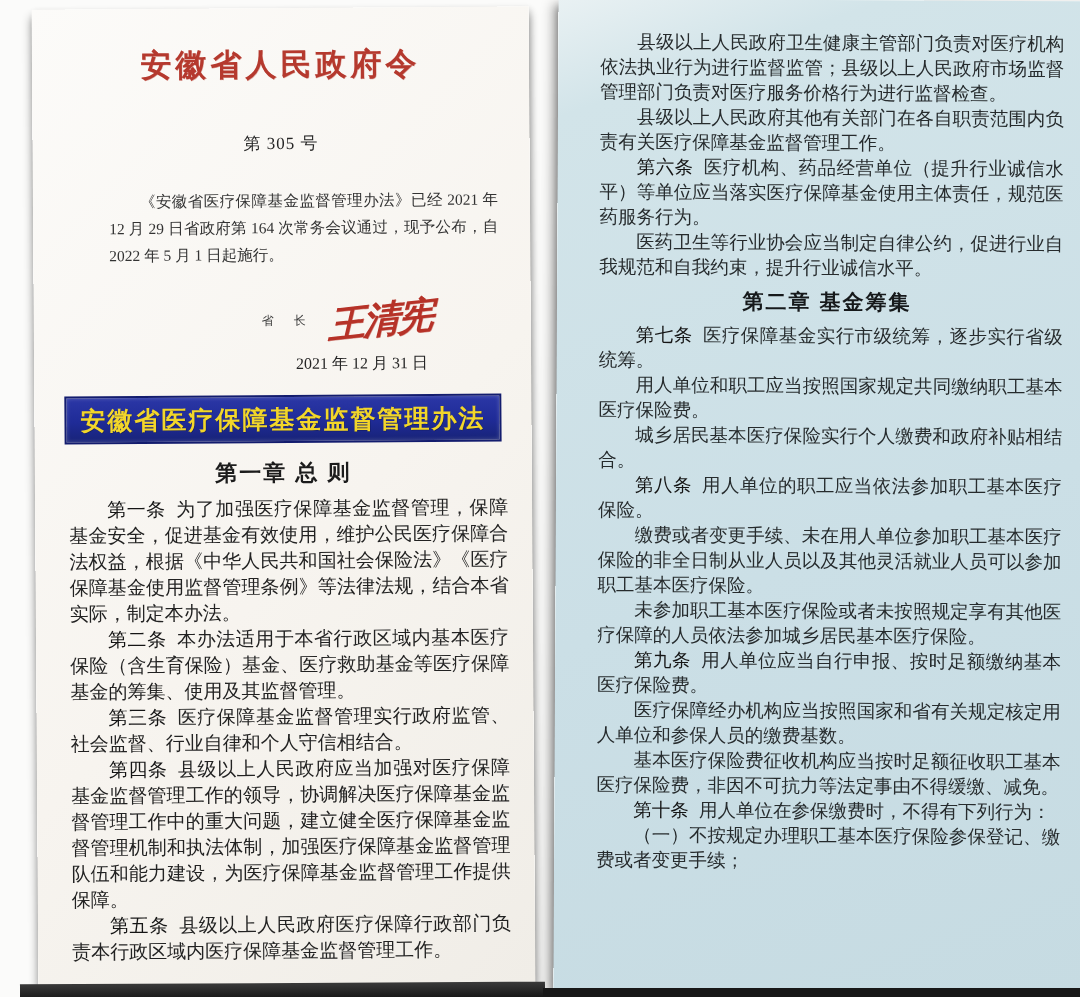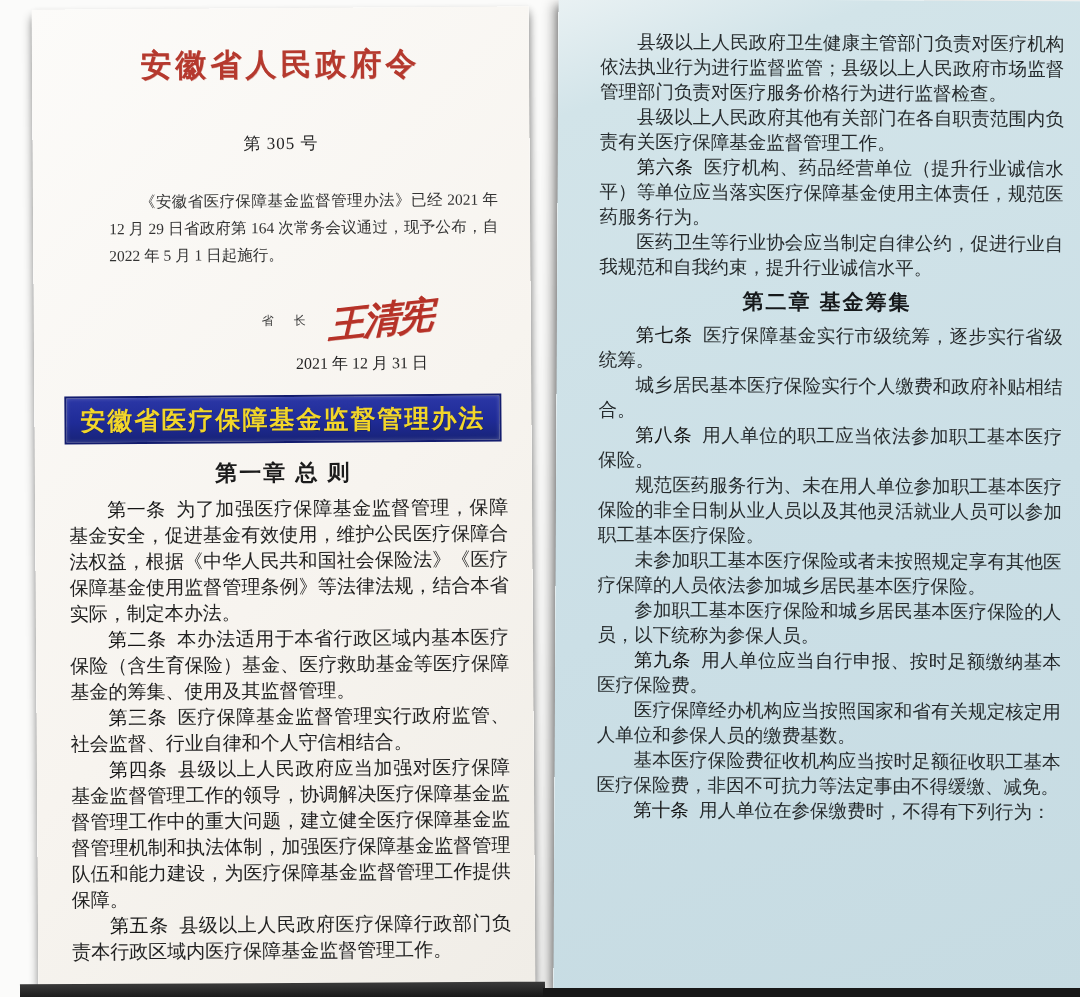--- a/index.html
+++ b/index.html
@@ -178,29 +178,29 @@
       <p><span class="art"></span><span>县级以上人民政府卫生健康主管部门负责对医疗机构依法执业行为进行监督监管；县级以上人民政府市场监督管理部门负责对医疗服务价格行为进行监督检查。</span></p>
       <p><span class="art"></span><span>县级以上人民政府其他有关部门在各自职责范围内负责有关医疗保障基金监督管理工作。</span></p>
       <p><span class="art">第六条</span><span>医疗机构、药品经营单位（提升行业诚信水平）等单位应当落实医疗保障基金使用主体责任，规范医药服务行为。</span></p>
       <p><span class="art"></span><span>医药卫生等行业协会应当制定自律公约，促进行业自我规范和自我约束，提升行业诚信水平。</span></p>
     </div>
 
     <h2 class="chapter">第二章 基金筹集</h2>
 
     <div class="body-text part2">
       <p><span class="art">第七条</span><span>医疗保障基金实行市级统筹，逐步实行省级统筹。</span></p>
-      <p><span class="art"></span></p>
+      <p><span class="art"></span><span>用人单位和职工应当按照国家规定共同缴纳职工基本医疗保险费。</span></p>
       <p><span class="art"></span><span>城乡居民基本医疗保险实行个人缴费和政府补贴相结合。</span></p>
       <p><span class="art">第八条</span><span>用人单位的职工应当依法参加职工基本医疗保险。</span></p>
-      <p><span class="art"></span><span>规范医药服务行为、未在用人单位参加职工基本医疗保险的非全日制从业人员以及其他灵活就业人员可以参加职工基本医疗保险。</span></p>
+      <p><span class="art"></span><span>缴费或者变更手续、未在用人单位参加职工基本医疗保险的非全日制从业人员以及其他灵活就业人员可以参加职工基本医疗保险。</span></p>
       <p><span class="art"></span><span>未参加职工基本医疗保险或者未按照规定享有其他医疗保障的人员依法参加城乡居民基本医疗保险。</span></p>
-      <p><span class="art"></span><span>参加职工基本医疗保险和城乡居民基本医疗保险的人员，以下统称为参保人员。</span></p>
+      <p><span class="art"></span></p>
       <p><span class="art">第九条</span><span>用人单位应当自行申报、按时足额缴纳基本医疗保险费。</span></p>
       <p><span class="art"></span><span>医疗保障经办机构应当按照国家和省有关规定核定用人单位和参保人员的缴费基数。</span></p>
       <p><span class="art"></span><span>基本医疗保险费征收机构应当按时足额征收职工基本医疗保险费，非因不可抗力等法定事由不得缓缴、减免。</span></p>
       <p><span class="art">第十条</span><span>用人单位在参保缴费时，不得有下列行为：</span></p>
-      <p><span class="art"></span></p>
+      <p><span class="art"></span><span>（一）不按规定办理职工基本医疗保险参保登记、缴费或者变更手续；</span></p>
     </div>
   </div>
 
   <div class="edge-left"></div>
   <div class="edge-right"></div>
 </div>
 
 </body></html>

